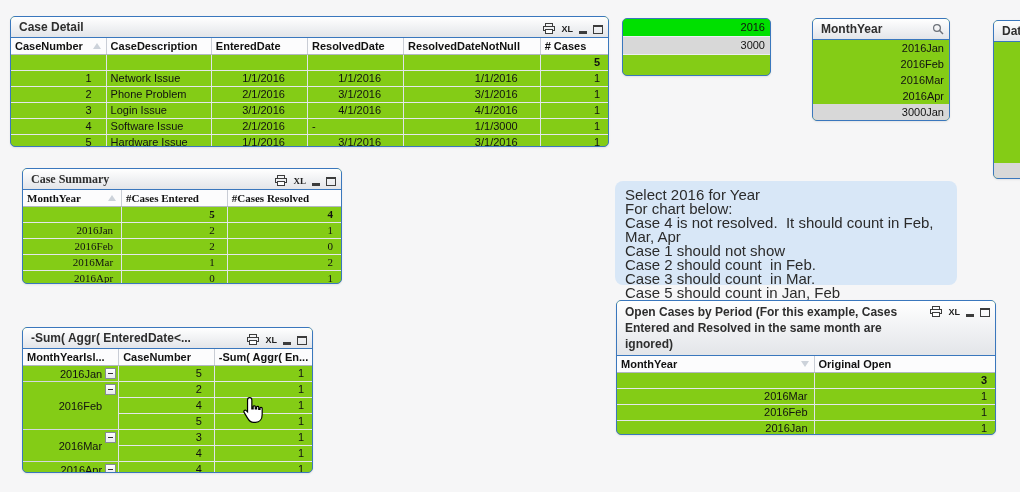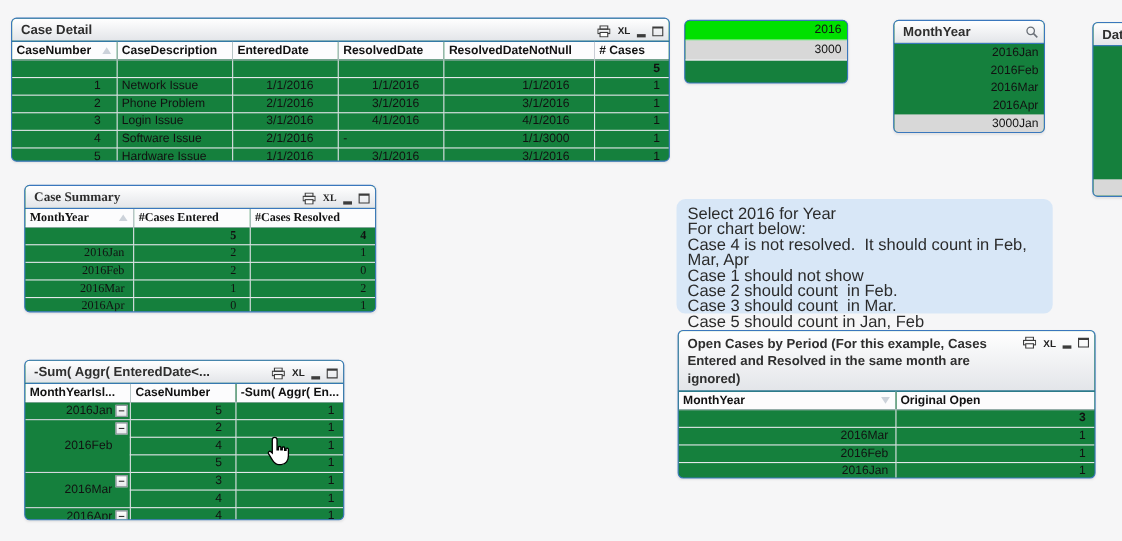--- a/index.html
+++ b/index.html
@@ -1,29 +1,29 @@
 <!DOCTYPE html>
 <html><head>
 <meta charset="utf-8">
 <style>
   html,body{margin:0;padding:0;}
   body{font-family:"Liberation Sans", sans-serif;}
   #stage{position:relative;width:1020px;height:492px;background:#f6f6f7;overflow:hidden;}
 
-  .win{position:absolute;background:#15803d;border:1px solid #3a77bd;border-radius:5px;overflow:hidden;
+  .win{position:absolute;background:#84cc16;border:1px solid #3a77bd;border-radius:5px;overflow:hidden;
        font-size:11px;color:#111;box-shadow:0 1px 2px rgba(0,0,0,0.08);}
   .cap{height:20px;display:flex;align-items:center;padding:0 5px 0 8px;
        background:linear-gradient(#ffffff,#e3e5e9);border-bottom:1px solid #3a77bd;
        font-weight:bold;font-size:12px;color:#2e2e2e;}
   .cap .t{flex:1;white-space:nowrap;overflow:hidden;}
   .capwrap{display:flex;align-items:flex-start;padding:3px 5px 3px 8px;
        background:linear-gradient(#ffffff,#e3e5e9);border-bottom:1px solid #3a77bd;
        font-weight:bold;font-size:12px;color:#2e2e2e;}
   .capwrap .t{flex:1;line-height:16px;}
-  .capicons{display:flex;align-items:center;gap:6px;padding-top:2px;}
+  .capicons{display:flex;align-items:flex-end;gap:6px;padding-top:2px;}
   .xl{font-size:9px;font-weight:bold;color:#222;letter-spacing:0;}
   .ico-min{width:8px;height:8px;border-bottom:3px solid #3c3c3c;display:inline-block;}
   .ico-max{width:8px;height:6px;border:1px solid #3c3c3c;border-top:2px solid #3c3c3c;display:inline-block;}
 
   table{border-collapse:collapse;table-layout:fixed;width:100%;}
   th{border-right:1px solid #c9cdd5;border-bottom:1px solid #b2b8c2;text-align:left;
      font-weight:bold;height:16px;line-height:16px;padding:0 4px;background:#fcfcfd;
      white-space:nowrap;overflow:hidden;position:relative;margin-top:12px;}
   td{border-right:1px solid #e0e3e8;border-bottom:1px solid #e4e7eb;padding:0 4px;
      height:15px;line-height:15px;white-space:nowrap;overflow:hidden;}

